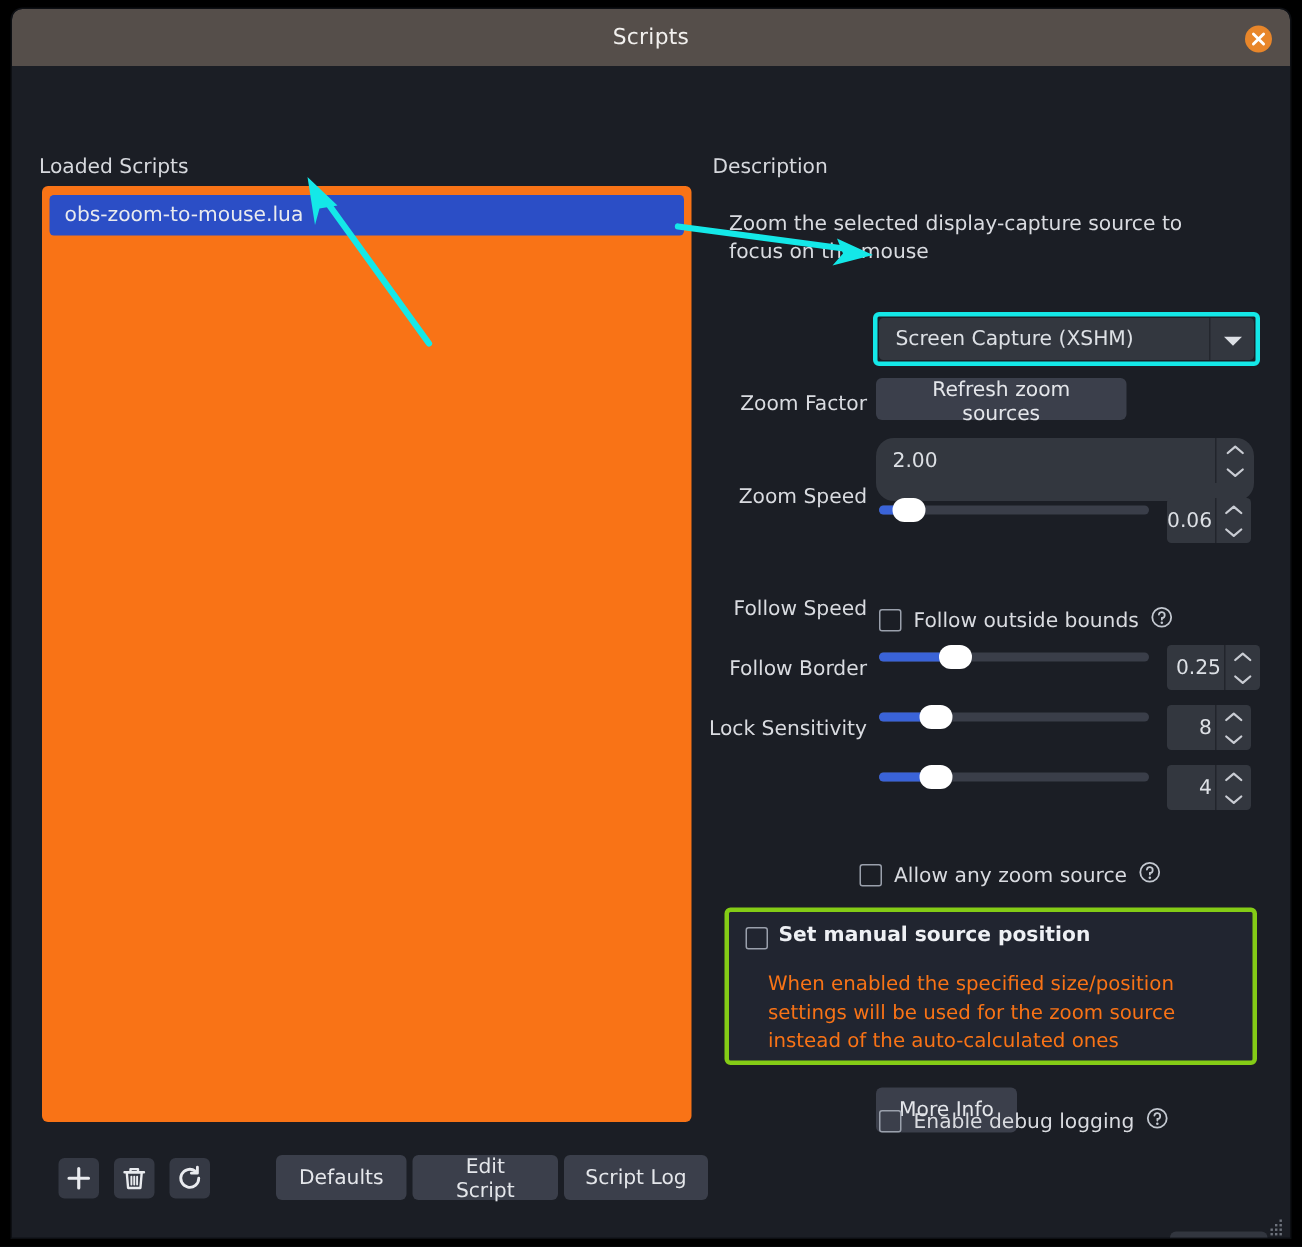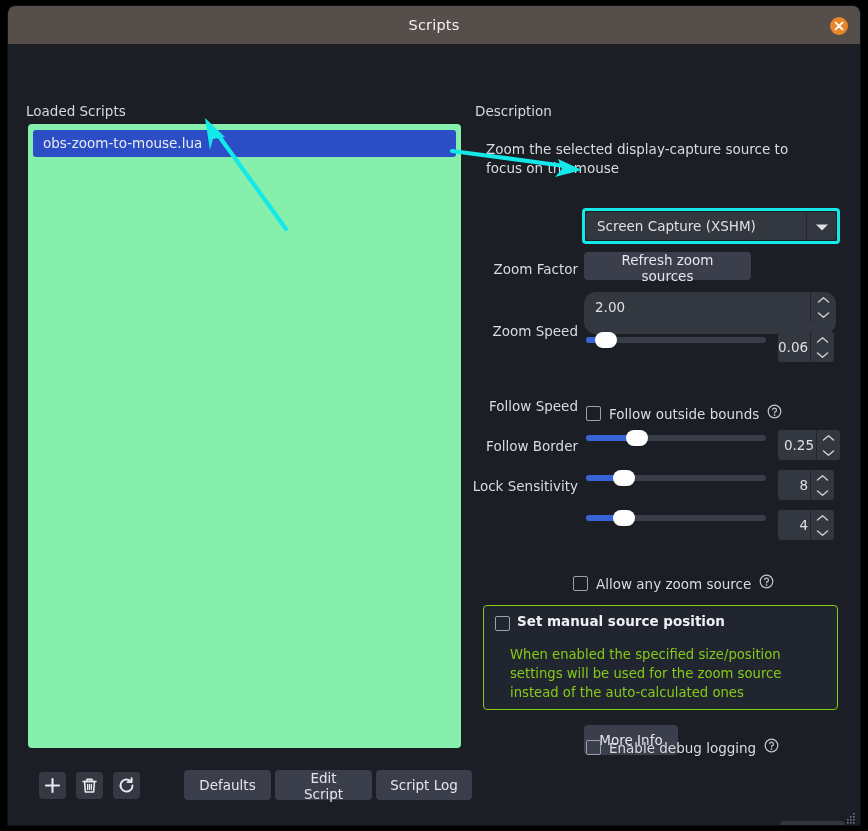--- a/index.html
+++ b/index.html
@@ -75,21 +75,21 @@
   #lbl-loaded { left: 18px; top: 59px; }
   #lbl-desc   { left: 467px; top: 59px; }
 
   
   .script-list {
     position: absolute;
     left: 20px;
     top: 80px;
     width: 433px;
     height: 624px;
-    background: #86efac;
+    background: #f97316;
     border-radius: 4px;
     padding: 6px 5px;
     box-sizing: border-box;
     overflow: hidden;
   }
   .script-item {
     height: 27px;
     line-height: 27px;
     border-radius: 3px;
     padding: 0 10px;
@@ -322,21 +322,21 @@
   }
 
   
   .groupbox {
     position: absolute;
     left: 475px;
     top: 561px;
     width: 355px;
     height: 105px;
     background: #212530;
-    border: 1px solid #84cc16;
+    border: 3px solid #84cc16;
     border-radius: 4px;
     box-sizing: border-box;
   }
   .group-title {
     position: absolute;
     left: 33px;
     top: 7px;
     color: #eef0f4;
     font-size: 13.5px;
     font-weight: bold;
@@ -344,21 +344,21 @@
   .group-chk {
     position: absolute;
     left: 11px;
     top: 10px;
   }
   .group-body {
     position: absolute;
     left: 26px;
     top: 39px;
     width: 313px;
-    color: #84cc16;
+    color: #f97316;
     font-size: 13.2px;
     line-height: 19px;
   }
 
   #btn-moreinfo { left: 576px; top: 681px; width: 94px; height: 30px; }
 
   #btn-close {
     left: 772px; top: 777px; width: 65px; height: 30px;
     background: #32363f;
   }

